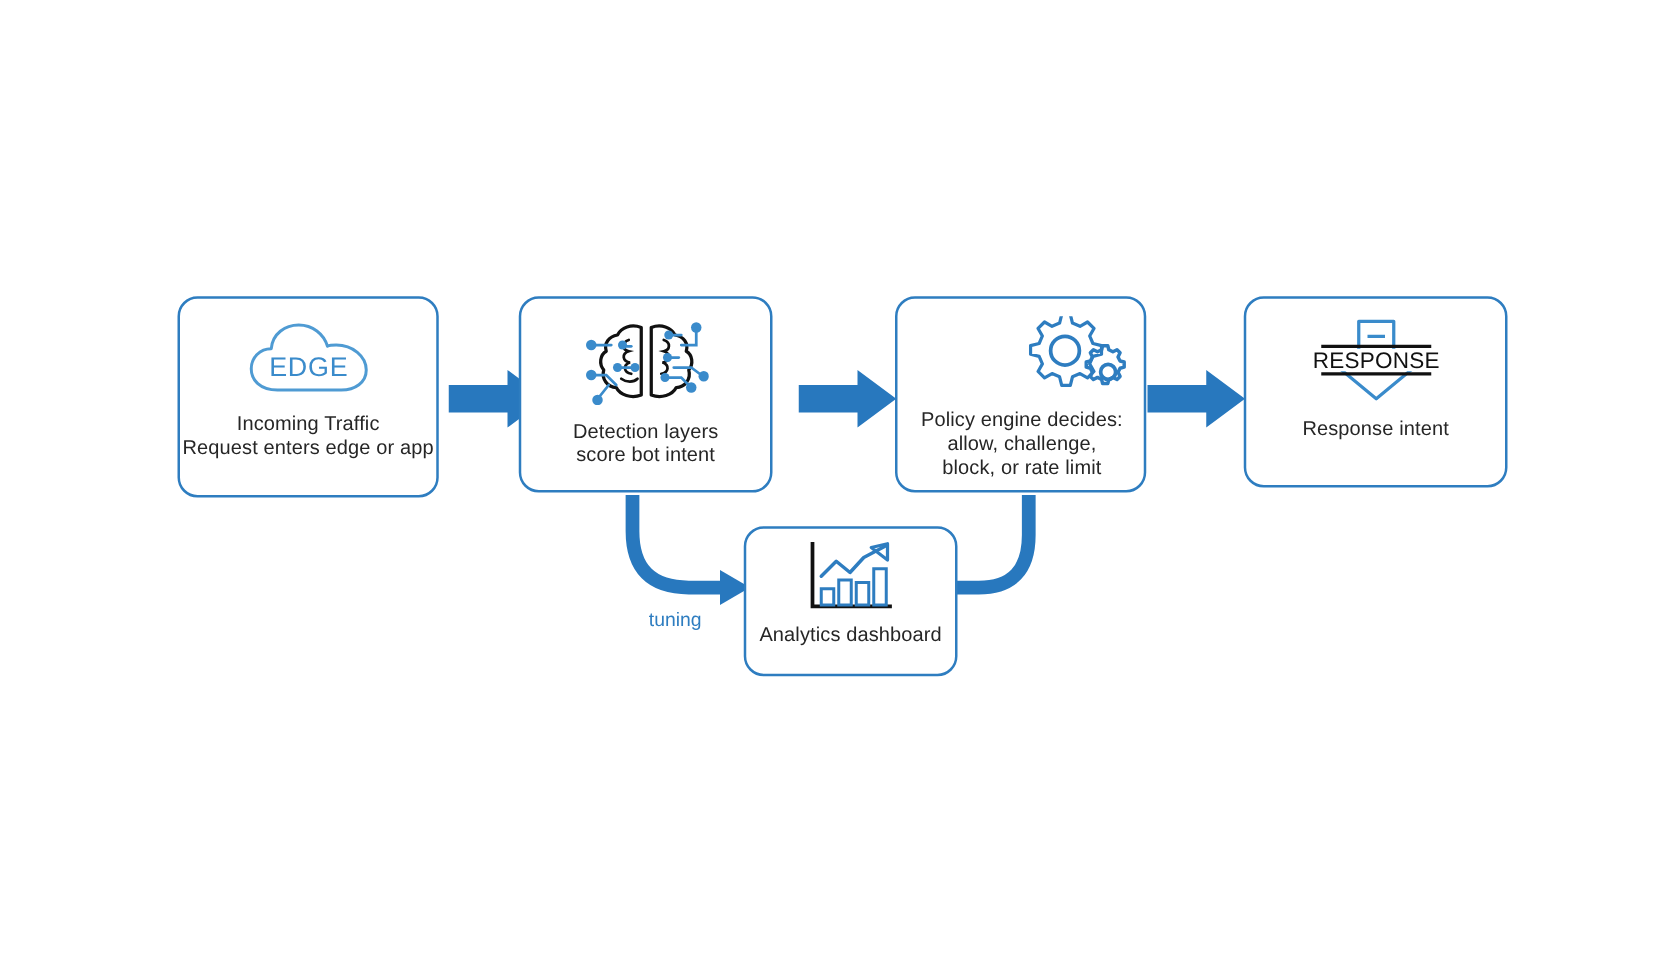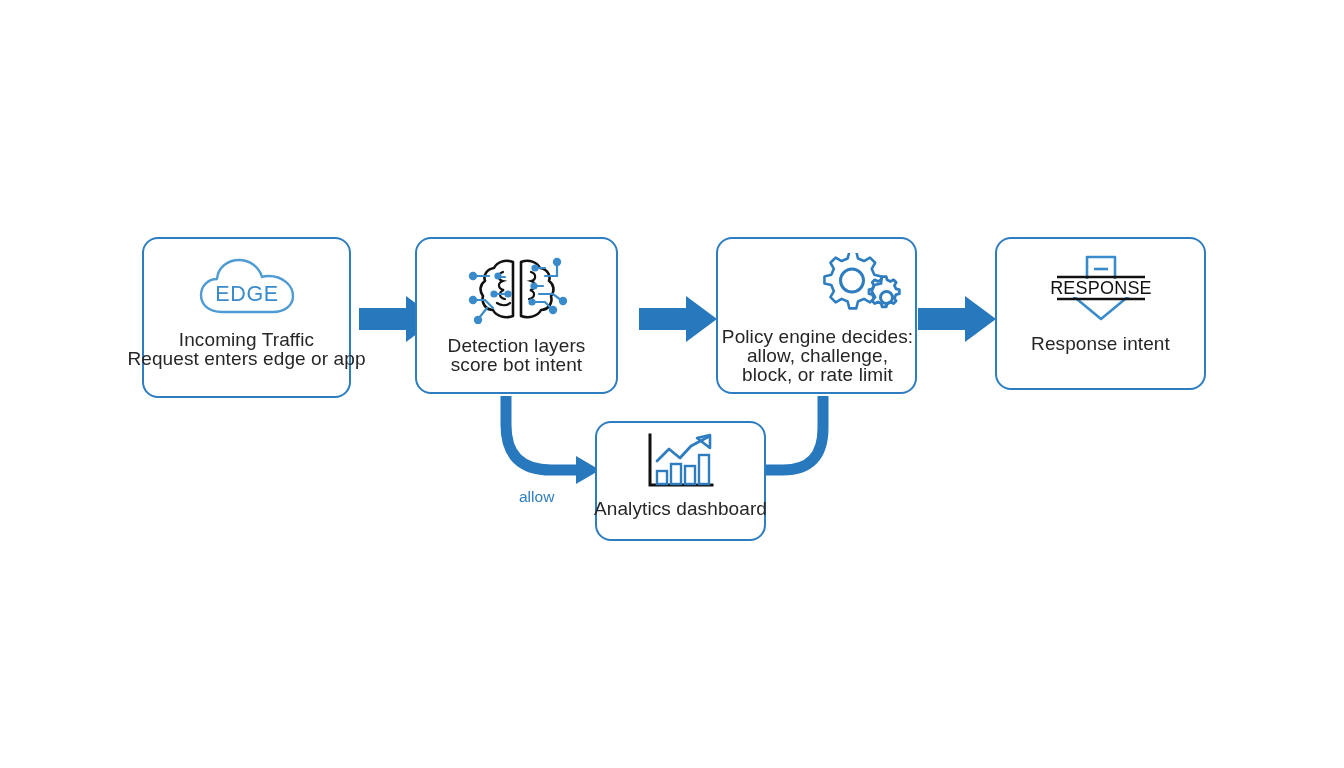--- a/index.html
+++ b/index.html
@@ -30,21 +30,21 @@
     display: flex;
     flex-direction: column;
     align-items: center;
     justify-content: flex-start;
   }
   .node-icon {
     display: block;
   }
   .node-label {
     color: #262626;
-    font-size: 19px;
+    font-size: 16px;
     line-height: 19px;
     text-align: center;
     white-space: pre-line;
     letter-spacing: 0.1px;
   }
   
   #node-edge      { left: 142px; top: 237px; width: 209px; height: 161px; }
   #node-detection { left: 415px; top: 237px; width: 203px; height: 157px; }
   #node-policy    { left: 716px; top: 237px; width: 201px; height: 157px; align-items: flex-end; }
   #node-response  { left: 995px; top: 237px; width: 211px; height: 153px; }
@@ -210,13 +210,13 @@
     <rect x="29" y="31" width="10" height="20" fill="none" stroke="#2E7DC0" stroke-width="2.4"></rect>
     <rect x="43" y="33" width="10" height="18" fill="none" stroke="#2E7DC0" stroke-width="2.4"></rect>
     <rect x="57" y="22" width="10" height="29" fill="none" stroke="#2E7DC0" stroke-width="2.4"></rect>
 
     <path d="M15 28 L27 16 L38 25 L49 13 L66 4" fill="none" stroke="#2E7DC0" stroke-width="2.8" stroke-linejoin="round" stroke-linecap="round"></path>
     <polygon points="68,2 68,15 55,5" fill="none" stroke="#2E7DC0" stroke-width="2.6" stroke-linejoin="round"></polygon>
   </svg>
   <div class="node-label">Analytics dashboard</div>
 </div>
 
-<div id="tuning-label">allow</div>
+<div id="tuning-label">tuning</div>
 
 </body></html>

